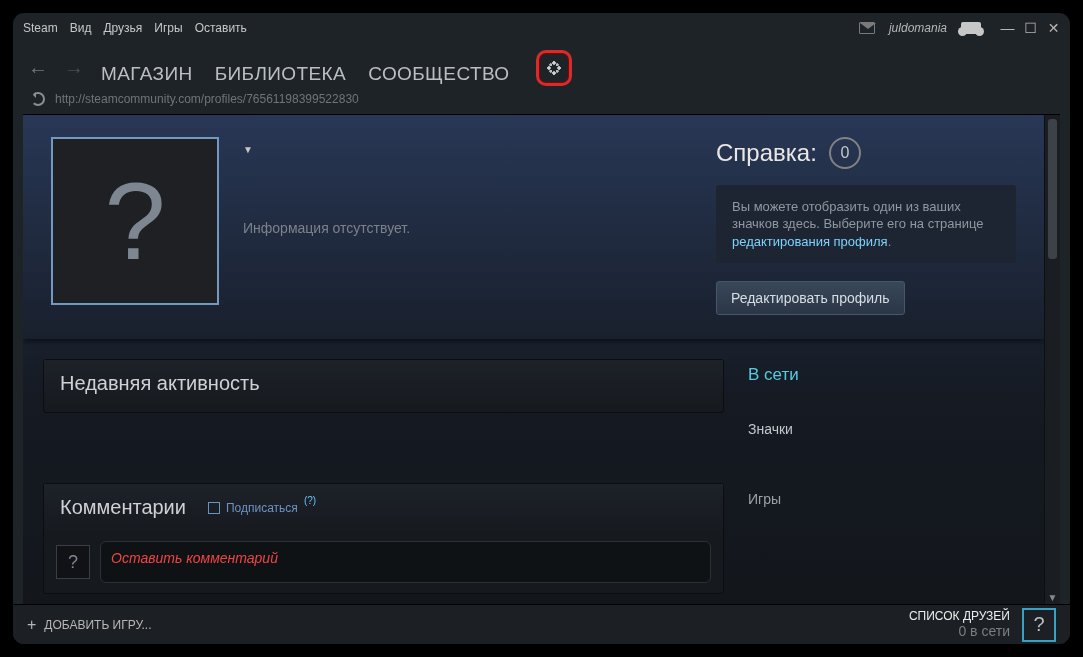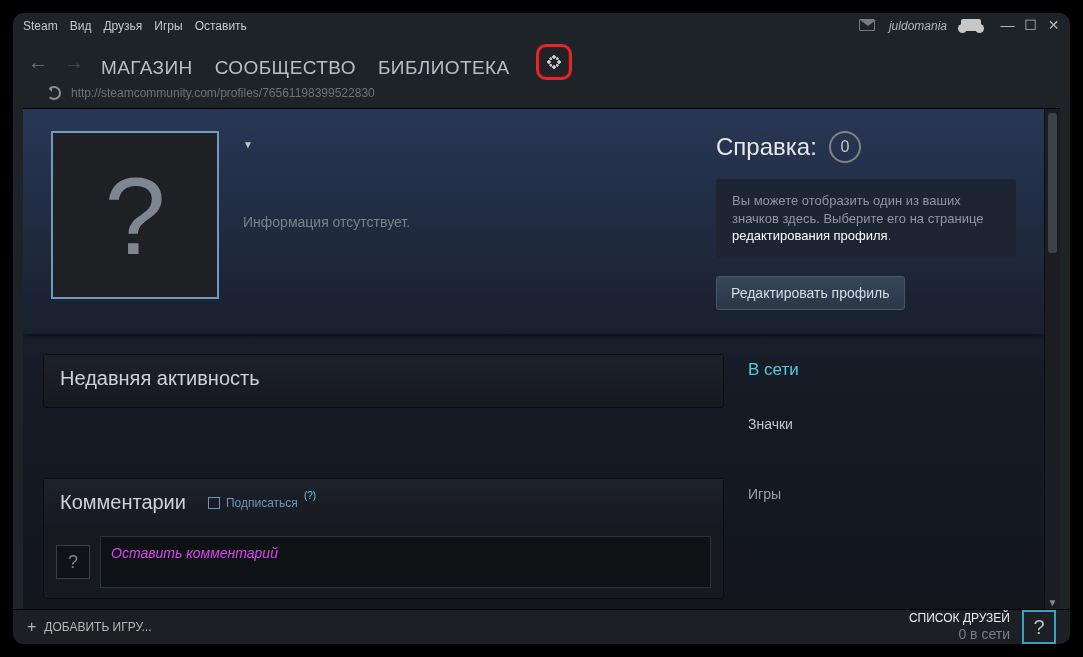--- a/index.html
+++ b/index.html
@@ -27,21 +27,21 @@
       height: 34px;
       display: flex;
       align-items: center;
       padding: 0 10px;
       gap: 4px;
       color: #b8b6b4;
       font-size: 12px;
     }
     .menubar .menus { display:flex; gap: 12px; }
     .menubar .menus span { cursor: pointer; color:#c7c7c7; }
-    .menubar-right { margin-left: auto; display:flex; gap: 14px; }
+    .menubar-right { margin-left: auto; display:flex; align-items:center; gap: 14px; }
     .mail-icon { width:16px; height:12px; border:1px solid #7a7a7a; position:relative; border-radius:1px; }
     .mail-icon::after{content:"";position:absolute;left:0;right:0;top:0;height:0;border-left:8px solid transparent;border-right:8px solid transparent;border-top:6px solid #7a7a7a;}
     .username { color:#b8b6b4; font-style: italic; font-size: 12px; }
     .joy-icon{ width:20px; height:12px; background:#c7c7c7; border-radius:2px; position:relative;}
     .joy-icon::before,.joy-icon::after{content:"";position:absolute;width:9px;height:9px;background:#c7c7c7;border-radius:50%;bottom:-2px;}
     .joy-icon::before{left:-3px;} .joy-icon::after{right:-3px;}
     .win-controls{display:flex;gap:10px;margin-left:6px;}
     .win-ctl{width:13px;height:13px;display:flex;align-items:center;justify-content:center;color:#b8b6b4;font-size:14px;cursor:pointer;}
 
     
@@ -65,21 +65,21 @@
         radial-gradient(circle at 50% 22%, #d0d0d0 1.5px, transparent 2px),
         radial-gradient(circle at 78% 50%, #d0d0d0 1.5px, transparent 2px),
         radial-gradient(circle at 50% 78%, #d0d0d0 1.5px, transparent 2px),
         radial-gradient(circle at 22% 50%, #d0d0d0 1.5px, transparent 2px),
         radial-gradient(circle at 68% 32%, #bdbdbd 1.2px, transparent 1.7px),
         radial-gradient(circle at 68% 68%, #bdbdbd 1.2px, transparent 1.7px),
         radial-gradient(circle at 32% 68%, #bdbdbd 1.2px, transparent 1.7px),
         radial-gradient(circle at 32% 32%, #bdbdbd 1.2px, transparent 1.7px);
     }
 
-    .urlbar{display:flex;align-items:center;gap:10px;padding:0 18px 8px 18px;margin-left:16px;}
+    .urlbar{display:flex;align-items:center;gap:10px;padding:0 18px 8px 18px;}
     .refresh-icon{width:14px;height:14px;border:2px solid #8a8f94;border-left-color:transparent;border-radius:50%;position:relative;}
     .refresh-icon::after{content:"";position:absolute;left:-3px;top:-2px;border:3px solid transparent;border-right-color:#8a8f94;}
     .url{font-size:12px;color:#6e7478;}
 
     .content-wrap{
       flex:1;display:flex;position:relative;background:#121416;
       margin: 0 10px 0 10px;
       border-top:1px solid #000;
     }
     .content{
@@ -107,21 +107,21 @@
     .user-meta .name-row{display:flex;align-items:center;gap:12px;height:26px;}
     .name-row .caret{color:#c6c6c6;font-size:10px;}
     .user-meta .noinfo{margin-top:57px;color:#7b828b;font-size:14px;}
     .level-block{width:300px;}
     .level-row{display:flex;align-items:center;gap:12px;color:#e9e7e4;font-size:24px;font-weight:200;}
     .level-circle{width:32px;height:32px;border:2px solid #828282;border-radius:50%;display:flex;align-items:center;justify-content:center;font-size:16px;color:#c7c7c7;}
     .badge-info{
       margin-top:16px;background:#1c2531;border-radius:3px;
       padding:13px 16px;color:#8f98a0;font-size:13px;line-height:1.35;
     }
-    .badge-info .link{color:#ffffff;}
+    .badge-info .link{color:#7dd3fc;}
     .edit-btn{
       margin-top:18px;display:inline-block;
       background:linear-gradient(180deg,#384759,#2b3646);
       border:1px solid #46566c;border-radius:3px;
       color:#d6dde4;font-size:14px;padding:8px 14px;cursor:pointer;
     }
 
     
     .lower{
       display:flex;gap:20px;padding:20px 20px 10px 20px;
@@ -137,22 +137,22 @@
     }
     .recent{height:54px;}
     .comments{margin-top:70px;}
     .comments .panel-header{display:flex;align-items:center;gap:22px;}
     .subscribe{display:flex;align-items:center;gap:6px;color:#6b93c2;font-size:12px;}
     .sub-box{width:12px;height:12px;border:1px solid #6b93c2;}
     .sup{color:#67c1f5;font-size:10px;position:relative;top:-7px;}
     .comment-input-row{display:flex;gap:10px;padding:10px 12px;align-items:center;}
     .avatar-small{width:34px;height:34px;border:1px solid #3a3f47;background:#101215;display:flex;align-items:center;justify-content:center;color:#7e8692;font-size:18px;}
     .comment-input{
-      flex:1;height:52px;background:#0f1215;border:1px solid #2b3138;border-radius:0;
-      color:#d946ef;font-size:14px;font-style:italic;padding:0 10px;text-align:left;line-height:32px;
+      flex:1;height:42px;background:#0f1215;border:1px solid #2b3138;border-radius:6px;
+      color:#ef4444;font-size:14px;font-style:italic;padding:0 10px;text-align:left;line-height:32px;
     }
     .lower-right{width:280px;}
     .online-title{color:#57cbde;font-size:17px;font-weight:300;margin:6px 0 26px 4px;}
     .side-link{color:#c3c7cc;font-size:14px;margin:0 0 0 4px;padding:10px 0;}
     .side-link.dim{color:#9ba1a8;}
     .side-spacer{height:34px;}
 
     
     .bottombar{
       height:44px;background:#1c1f24;border-top:1px solid #000;
@@ -189,22 +189,22 @@
         <div class="win-ctl">✕</div>
       </div>
     </div>
   </div>
 
   <div class="mainnav">
     <div class="navarrow">←</div>
     <div class="navarrow disabled">→</div>
     <div class="navtabs">
       <span class="navtab">МАГАЗИН</span>
+      <span class="navtab">БИБЛИОТЕКА</span>
       <span class="navtab">СООБЩЕСТВО</span>
-      <span class="navtab">БИБЛИОТЕКА</span>
       <span class="highlight-spinner">
         <span class="spinner"></span>
       </span>
     </div>
   </div>
 
   <div class="urlbar">
     <div class="refresh-icon"></div>
     <div class="url">http://steamcommunity.com/profiles/76561198399522830</div>
   </div>

